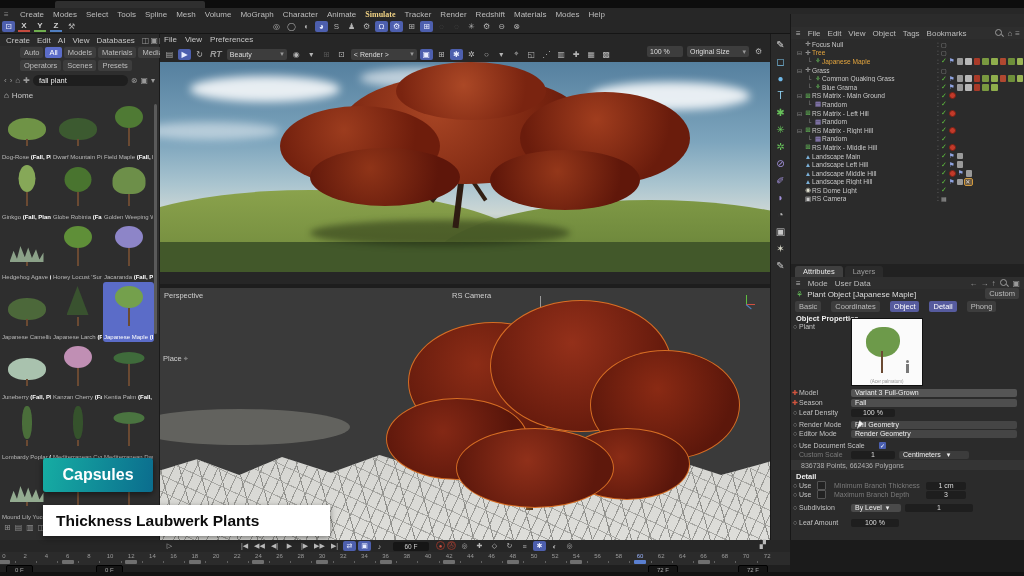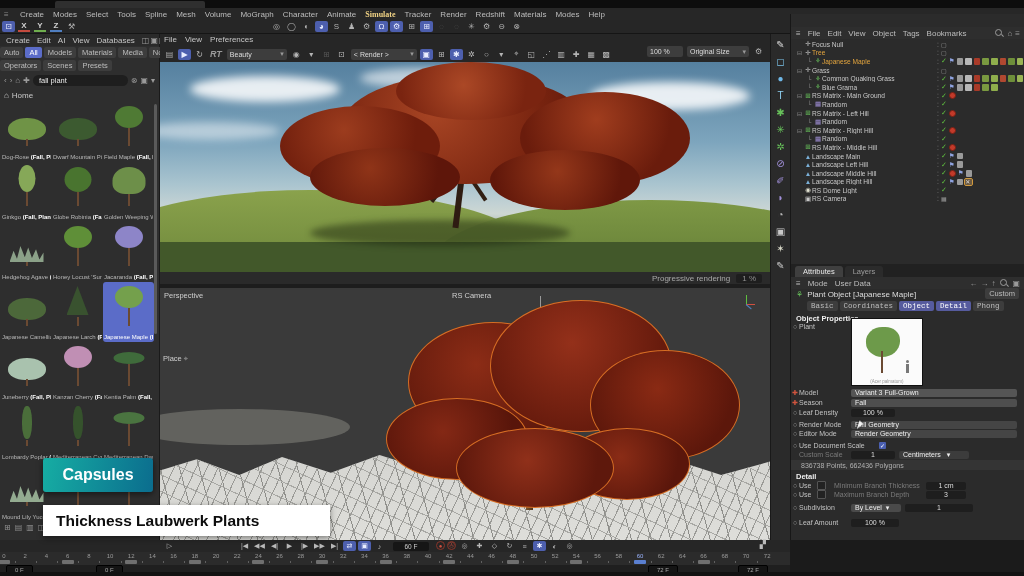--- a/index.html
+++ b/index.html
@@ -18,21 +18,21 @@
   .ico.active{background:#4d5fae;color:#e9edff;}
   .ico.dim{color:#555;}
   .axisbtn{display:inline-block;width:12px;text-align:center;color:#cfcfcf;font-weight:bold;border-bottom:2px solid #888;margin:0 2px;font-size:8px;}
   .ax0{border-color:#c34a3e;} .ax1{border-color:#6fae4e;} .ax2{border-color:#4f7ec0;}
   #tb2-right{margin-left:auto;display:flex;align-items:center;margin-right:4px;}
   .avatar{width:9px;height:9px;border:1px solid #9a9a9a;border-radius:50%;margin-left:4px;}
   
   #asset{left:0;top:34px;width:160px;height:506px;background:#2e2e2e;border-right:1px solid #1a1a1a;box-sizing:border-box;}
   #asset .hdr{position:absolute;left:0;top:0;width:100%;height:12px;display:flex;gap:7px;align-items:center;padding-left:6px;box-sizing:border-box;background:#2a2a2a;}
   #asset .hdr .sp{margin-left:auto;margin-right:4px;letter-spacing:1px;color:#9a9a9a;}
-  .tabrow{position:absolute;left:0;width:100%;display:flex;gap:2px;padding-left:0;box-sizing:border-box;}
+  .tabrow{position:absolute;left:0;width:100%;display:flex;gap:2px;padding-left:20px;box-sizing:border-box;}
   .chip{background:#3d3d3d;border-radius:2px;padding:1px 4px;color:#bdbdbd;white-space:nowrap;font-size:7.5px;}
   .chip.active{background:#5b6cc8;color:#fff;}
   #a-search{position:absolute;left:0;top:38px;width:100%;height:16px;display:flex;align-items:center;padding:0 4px;box-sizing:border-box;gap:3px;color:#9a9a9a;}
   #a-search .field{flex:1;height:11px;background:#1e1e1e;border-radius:6px;color:#e8e8e8;display:flex;align-items:center;padding-left:6px;font-size:7.5px;}
   #a-crumb{position:absolute;left:4px;top:57px;display:flex;align-items:center;gap:3px;color:#c9c9c9;}
   #a-grid{position:absolute;left:1px;top:68px;width:154px;display:flex;flex-wrap:wrap;}
   .pcell{width:51px;height:60px;position:relative;border-radius:3px;}
   .pcell.sel{background:#5b6cc8;}
   .pcell .plabel{position:absolute;left:1px;right:1px;bottom:2px;font-size:6px;color:#b9b9b9;text-align:center;white-space:nowrap;overflow:hidden;}
   .pcell.sel .plabel{color:#fff;}
@@ -103,21 +103,21 @@
   .stop{width:7px;height:7px;border-radius:50%;background:#c23a2a;border:1px solid #7a1f14;box-sizing:border-box;}
   .flagi{color:#8fa3e0;font-size:6.5px;}
   .sw{width:6.6px;height:6.6px;border-radius:1px;flex:none;}
   .sw.crossed{position:relative;outline:1px solid #d29a3e;background:#6b5a42;}
   .sw.crossed::after{content:"✕";position:absolute;left:0;top:-1px;color:#ddd;font-size:6px;}
   .hl{color:#e2a43e;}
   
   #attrs{left:790px;top:264px;width:234px;height:296px;background:#2b2b2b;border-left:1px solid #171717;box-sizing:border-box;}
   #at-title{position:absolute;left:5px;top:26px;display:flex;gap:4px;align-items:center;color:#ddd;}
   #at-custom{position:absolute;right:5px;top:24px;}
-  #at-tabs{position:absolute;left:16px;top:37px;display:flex;gap:2px;font-family:Liberation Mono, monospace;}
+  #at-tabs{position:absolute;left:4px;top:37px;display:flex;gap:10px;}
   #at-tabs .chip.on{background:#565b9e;color:#fff;}
   .sechdr{position:absolute;left:5px;color:#efefef;font-weight:bold;font-size:7.5px;}
   .arow{position:absolute;left:0;width:100%;height:9px;display:flex;align-items:center;font-size:7px;color:#c2c2c2;}
   .arow .pref{width:8px;text-align:center;color:#9a9a9a;flex:none;}
   .arow .pref.key{color:#d0543e;font-weight:bold;}
   .arow .lab{width:52px;flex:none;}
   .arow .lab.gray, .gray{color:#7a7a7a;}
   .vbar{height:8px;border-radius:2px;background:#555;color:#eee;display:flex;align-items:center;padding-left:4px;font-size:7px;}
   .vbox{height:8px;background:#1e1e1e;border-radius:2px;color:#ddd;display:flex;align-items:center;justify-content:center;font-size:7px;padding:0 4px;}
   .cb{width:7px;height:7px;background:#4a5fb0;border-radius:1px;color:#fff;font-size:6px;display:flex;align-items:center;justify-content:center;}
@@ -473,24 +473,20 @@
         <div class="abs" style="left:296px;top:108px;width:6px;height:58px;background:#2e1c12;transform:rotate(7deg);"></div>
         <div class="abs" style="left:282px;top:104px;width:4px;height:40px;background:#32201426;background:#321f13;transform:rotate(38deg);"></div>
         <div class="abs" style="left:312px;top:100px;width:4px;height:42px;background:#321f13;transform:rotate(-34deg);"></div>
         <div class="blob" style="left:180px;top:12px;width:250px;height:110px;background:radial-gradient(circle at 38% 32%,#a84524,#77230f 62%,#5c150a);"></div>
         <div class="blob" style="left:120px;top:44px;width:160px;height:80px;background:radial-gradient(circle at 40% 30%,#9c3c1e,#6e1d0c 65%);"></div>
         <div class="blob" style="left:360px;top:30px;width:170px;height:92px;background:radial-gradient(circle at 45% 30%,#a03d1e,#6a1c0c 65%);"></div>
         <div class="blob" style="left:150px;top:86px;width:150px;height:58px;background:radial-gradient(circle at 40% 35%,#8f3418,#5e160a 70%);"></div>
         <div class="blob" style="left:330px;top:88px;width:150px;height:60px;background:radial-gradient(circle at 45% 35%,#94371a,#60170a 70%);"></div>
         <div class="blob" style="left:236px;top:0px;width:150px;height:58px;background:radial-gradient(circle at 45% 40%,#ab4826,#7a2410 70%);"></div>
       </div>
-    </div>
-    <div id="rv-status">
-      <span>Progressive rendering</span>
-      <span class="pv">1 %</span>
     </div>
   </div>
 
   <div class="abs" id="vp">
     <div id="vp-backmound"></div>
     <div id="vp-ground"></div>
     <div>
       <div id="vp-spline"></div>
       <div id="vp-trunk"></div>
       <div class="vt-blob" style="left:248px;top:34px;width:168px;height:118px;background:radial-gradient(circle at 40% 35%,#8c2c16,#60190c 70%);"></div>

